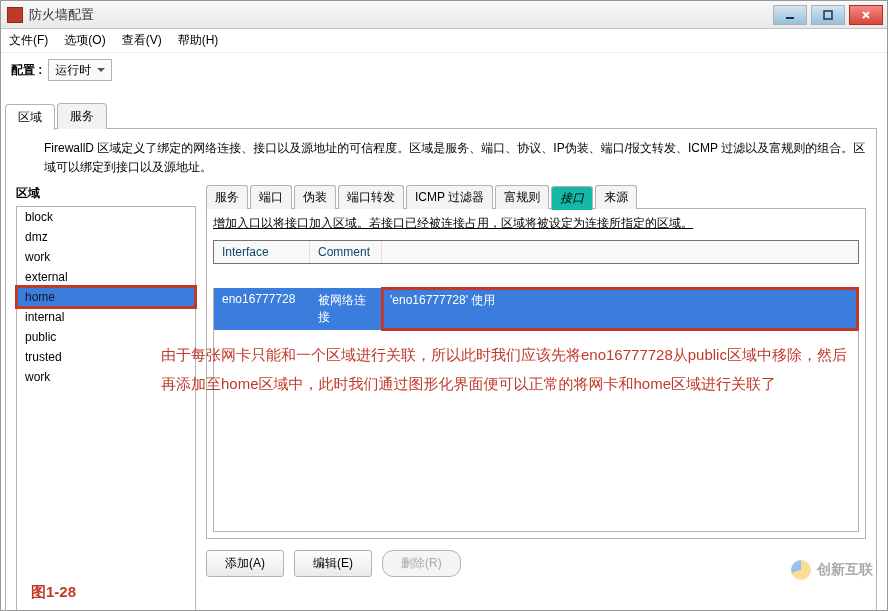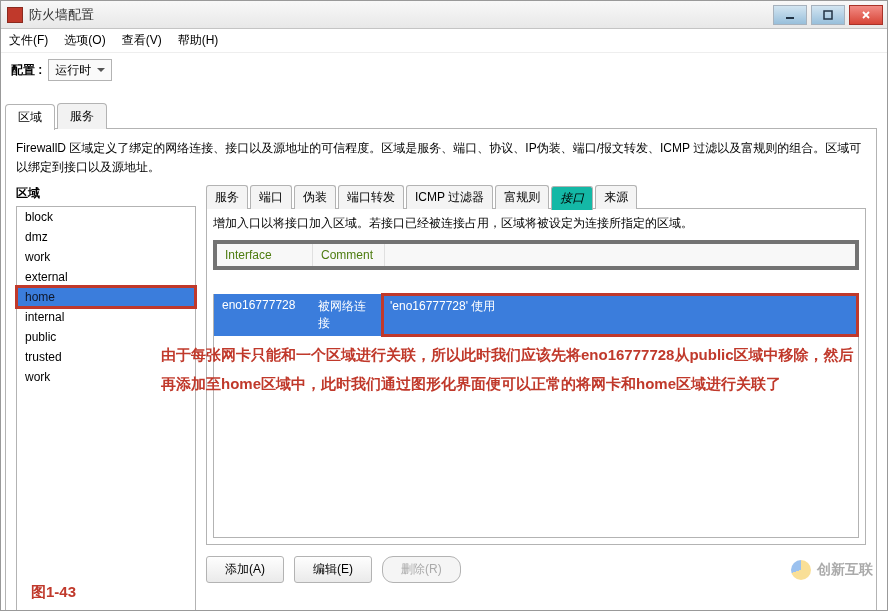--- a/index.html
+++ b/index.html
@@ -60,57 +60,57 @@
   .tabs-row { display:flex; align-items:flex-end; gap:2px; position:relative; z-index:2;}
   .tab {
     border:1px solid #b3b3b3; border-bottom:none; padding:4px 12px;
     background:#f2f2f2; border-radius:4px 4px 0 0; cursor:pointer;
     font-size:12px;
   }
   .tab.active { background:#fff; position:relative; top:1px; }
   .tab-panel {
     border:1px solid #b3b3b3; padding:10px; position:relative; top:-1px; background:#fff;
   }
-  .desc-text { line-height:1.6; }
+  .desc-text { line-height:1.6;margin-left:28px; }
   .section-row { display:flex; gap:10px; margin-top:8px; align-items:flex-start;}
   .zone-col { width:180px; }
   .zone-title { font-weight:bold; margin-bottom:4px; }
   .zone-list { border:1px solid #b3b3b3; height:484px; background:#fff; }
   .zone-item { padding:3px 8px; cursor:pointer; font-family: sans-serif;}
   .zone-item.selected { background:#3b7ddc; color:#0f172a; }
   .zone-item.boxed { outline:3px solid #c0392b; outline-offset:-1px; }
   .right-col { flex:1; display:flex; flex-direction:column; }
   .inner-tabs-row { display:flex; gap:0; position:relative; z-index:2; margin-left:0;}
   .inner-tab {
     border:1px solid #b3b3b3; border-bottom:none; padding:3px 8px;
     background:#f4f4f4; border-radius:3px 3px 0 0; cursor:pointer; font-size:12px;
     margin-right:2px;
   }
   .inner-tab.active { background:#14b8a6; position:relative; top:1px;font-style:italic; }
   .inner-panel {
     border:1px solid #b3b3b3; top:-1px; position:relative; background:#fff;
     flex:1; padding:6px; height:312px;
   }
-  .hint { margin:0 0 8px 0;}
-  .table-head { display:flex; border:4px solid #737373; background:#f8f8f8; color:#4d7c0f;}
+  .hint { margin:0 0 8px 0;text-decoration:underline;}
+  .table-head { display:flex; border:1px solid #737373; background:#f8f8f8; color:#0c4a6e;}
   .th { padding:4px 8px; border-right:1px solid #e0e0e0; font-family:sans-serif;}
   .th.c1 { width:96px; }
   .th.c2 { width:72px; }
   .th.c3 { flex:1; border-right:none;}
   .table-body { border:1px solid #b3b3b3; border-top:none; min-height:22px; height:244px;}
   .tr { display:flex; }
   .tr.selected { background:#3b7ddc; color:#fff;margin-top:24px; }
   .td { padding:4px 8px; font-family:sans-serif; }
   .td.c1 { width:96px; }
   .td.c2 { width:72px; }
   .td.c3 { flex:1; }
   .redbox { outline:3px solid #c0392b; outline-offset:-2px;}
   .overlay-text {
     position:absolute; left:160px; top:340px; width:700px;
-    color:#c0392b; font-weight:bold; font-size:15px; line-height:1.9;
+    color:#c0392b; font-weight:normal; font-size:15px; line-height:1.9;
     pointer-events:none;
   }
   .btn-row { display:flex; gap:10px; margin-top:10px;}
   .btn {
     border:1px solid #b3b3b3; background:linear-gradient(#fefefe,#eaeaea);
     padding:4px 18px; border-radius:3px; cursor:pointer; font-size:12px;
   }
   .btn.disabled { color:#aaa; cursor:default; background:#f5f5f5;border-radius:11px;}
   .fig-label {
     position:absolute; left:30px; bottom:8px; color:#c0392b; font-weight:bold; font-size:15px;
@@ -217,18 +217,18 @@
           <div class="btn">编辑(E)</div>
           <div class="btn disabled">删除(R)</div>
         </div>
       </div>
     </div>
   </div>
 </div>
 
 <div class="overlay-text">由于每张网卡只能和一个区域进行关联，所以此时我们应该先将eno16777728从public区域中移除，然后再添加至home区域中，此时我们通过图形化界面便可以正常的将网卡和home区域进行关联了</div>
 
-<div class="fig-label">图1-43</div>
+<div class="fig-label">图1-28</div>
 
 <div class="watermark">
   <div class="logo"></div>
   <span>创新互联</span>
 </div>
 
 </body></html>

